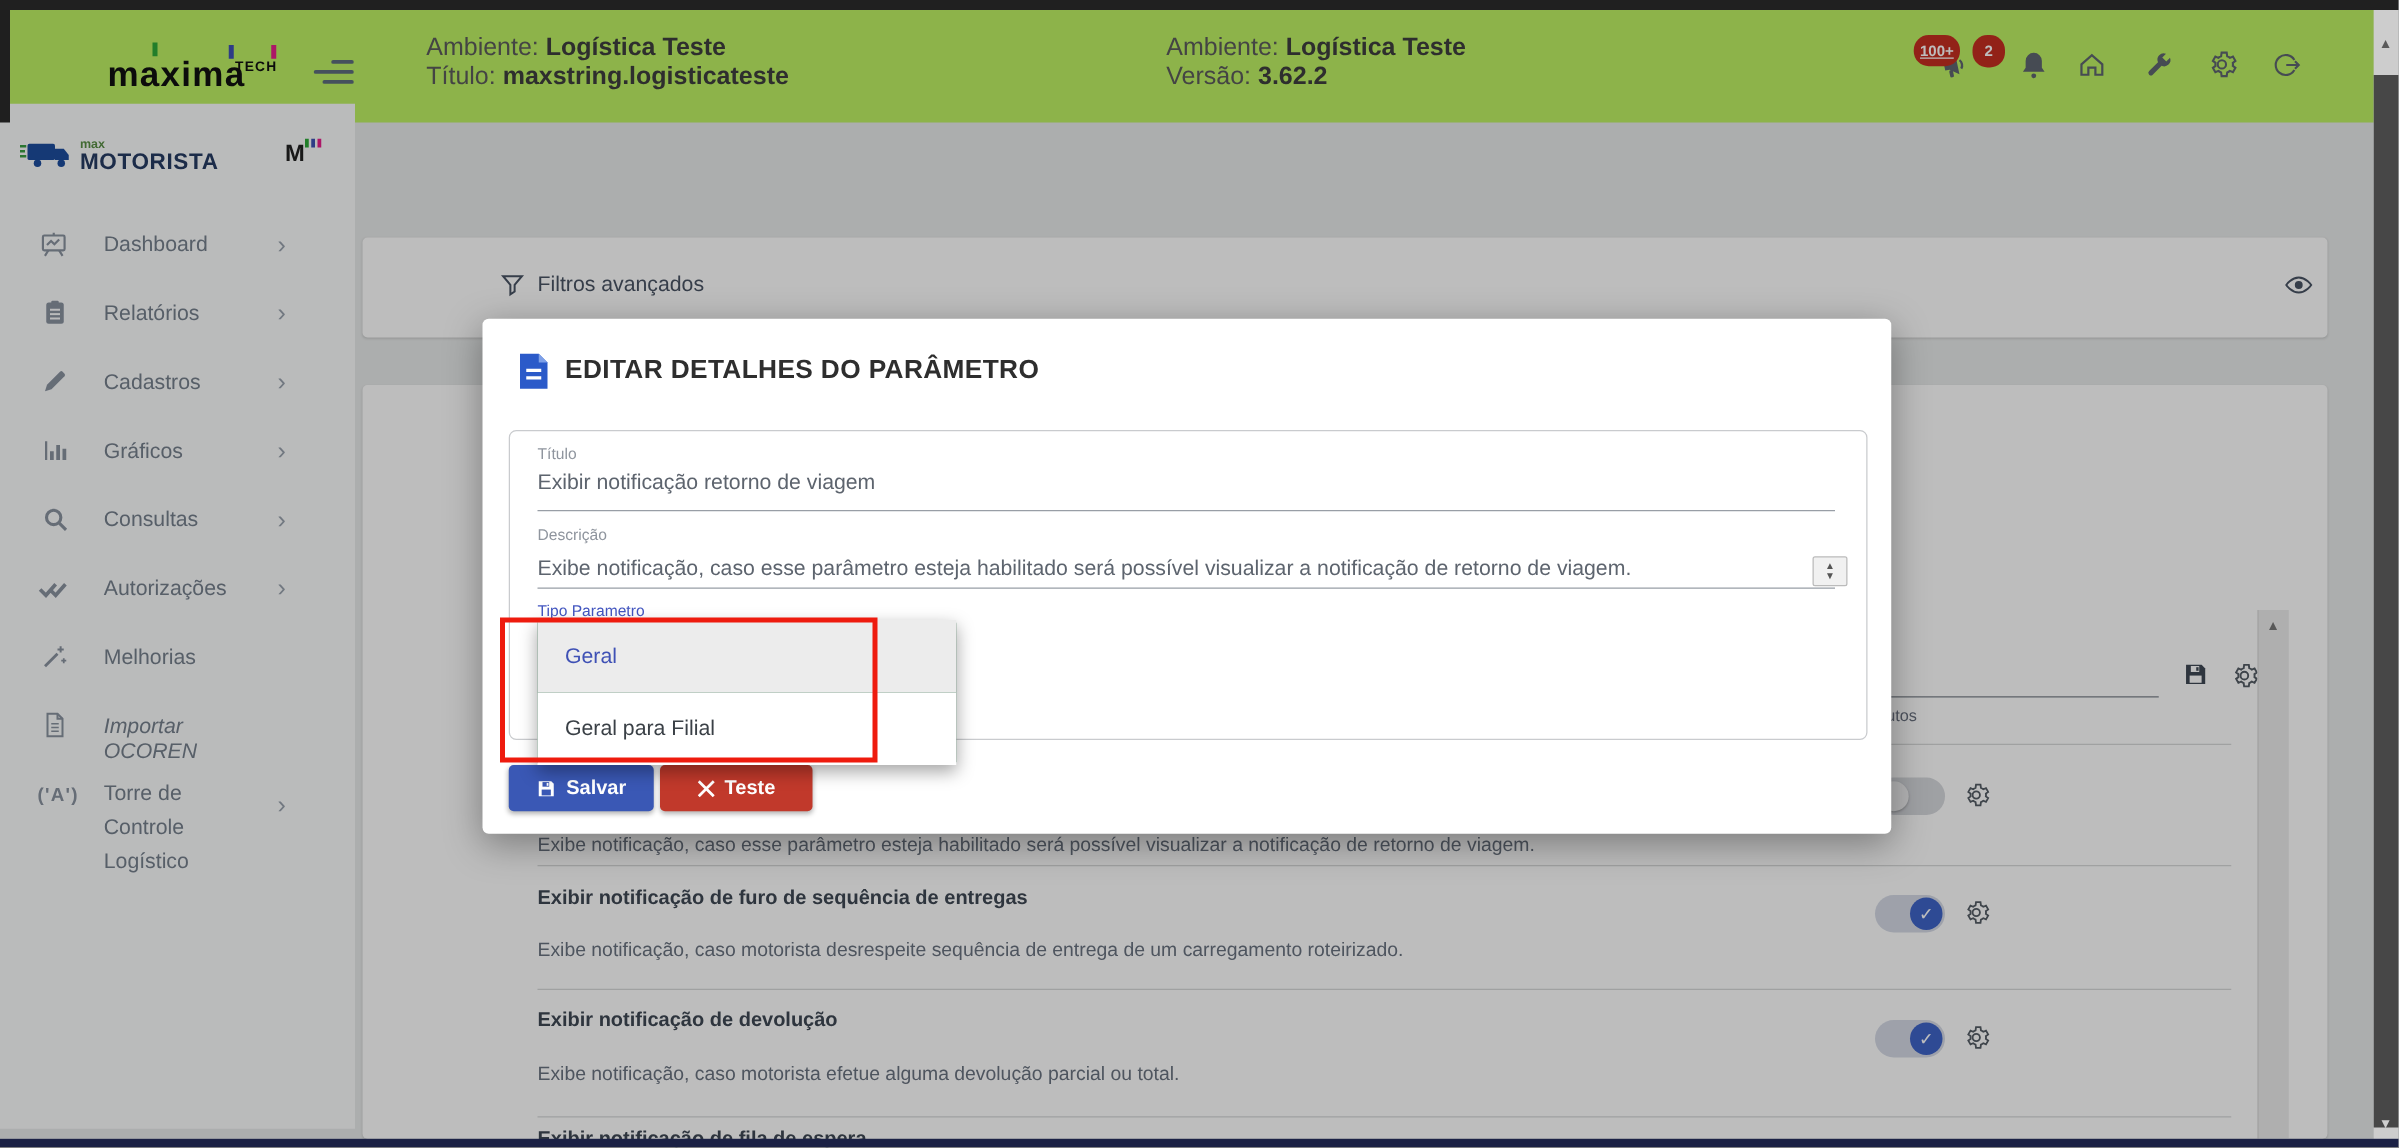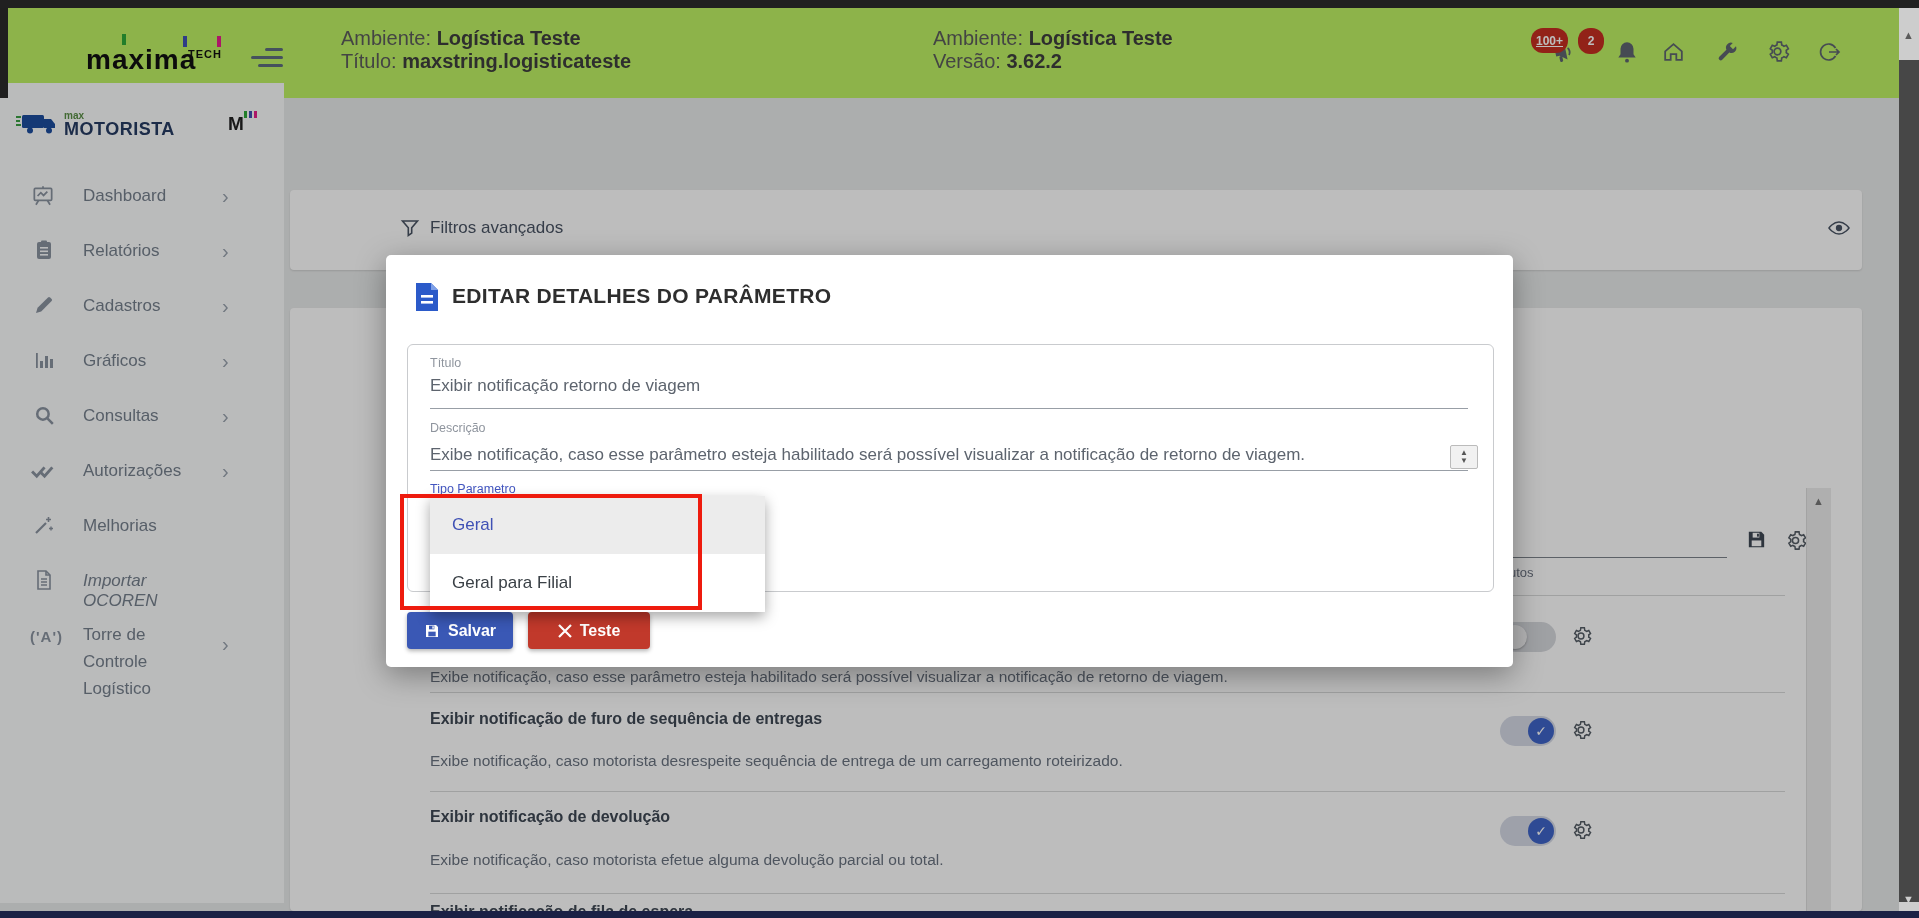--- a/index.html
+++ b/index.html
@@ -357,21 +357,21 @@
     <span class="f-label abs" style="left:44px;top:166px;">Descrição</span>
     <span class="f-value abs" style="left:44px;top:190px;">Exibe notificação, caso esse parâmetro esteja habilitado será possível visualizar a notificação de retorno de viagem.</span>
     <div class="abs f-line" style="left:44px;top:215px;width:1038px;"></div>
     <div class="abs stepper" style="left:1064px;top:190px;">
         <span>▲</span>
         <span>▼</span>
       </div>
 
     <span class="f-label blue abs" style="left:44px;top:227px;">Tipo Parametro</span>
 
-    <div class="abs btn btn-save" style="left:21px;top:357px;width:106px;">
+    <div class="abs btn btn-save" style="left:21px;top:357px;width:116px;">
       <svg width="16" height="16" viewBox="0 0 24 24" fill="#fff">
           <path d="M3 3h15l3 3v15H3z"></path>
           <rect x="6.5" y="13" width="11" height="7" fill="#3a58b5"></rect>
           <rect x="7.5" y="4" width="8" height="5.5" fill="#3a58b5"></rect>
           <rect x="12.5" y="5" width="2.2" height="3.5" fill="#fff"></rect>
         </svg>
       <span>Salvar</span>
     </div>
     <div class="abs btn btn-close" style="left:142px;top:357px;width:122px;">
       <svg width="14" height="14" viewBox="0 0 14 14" stroke="#fff" stroke-width="2.2">

